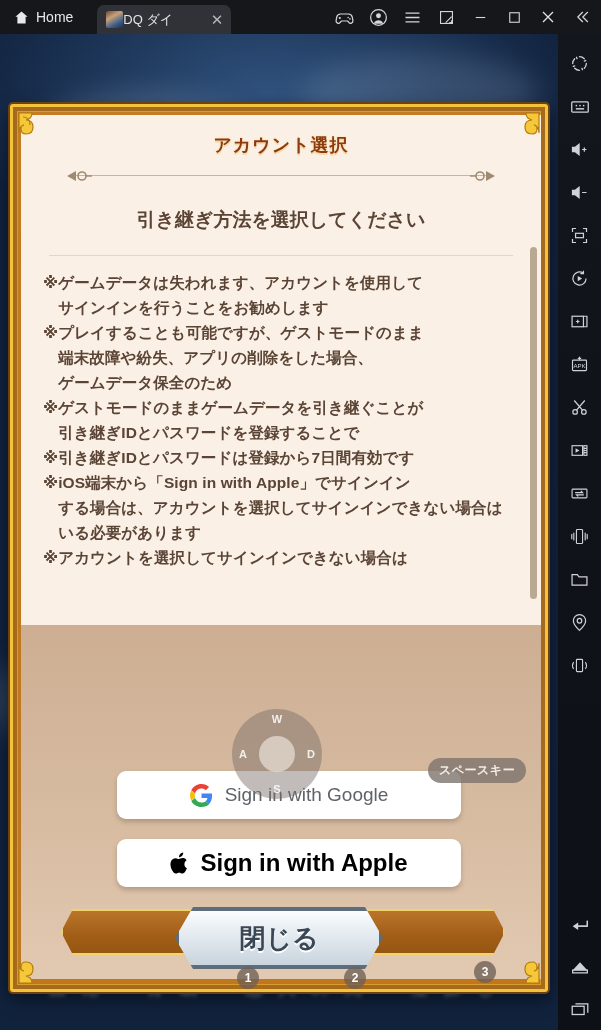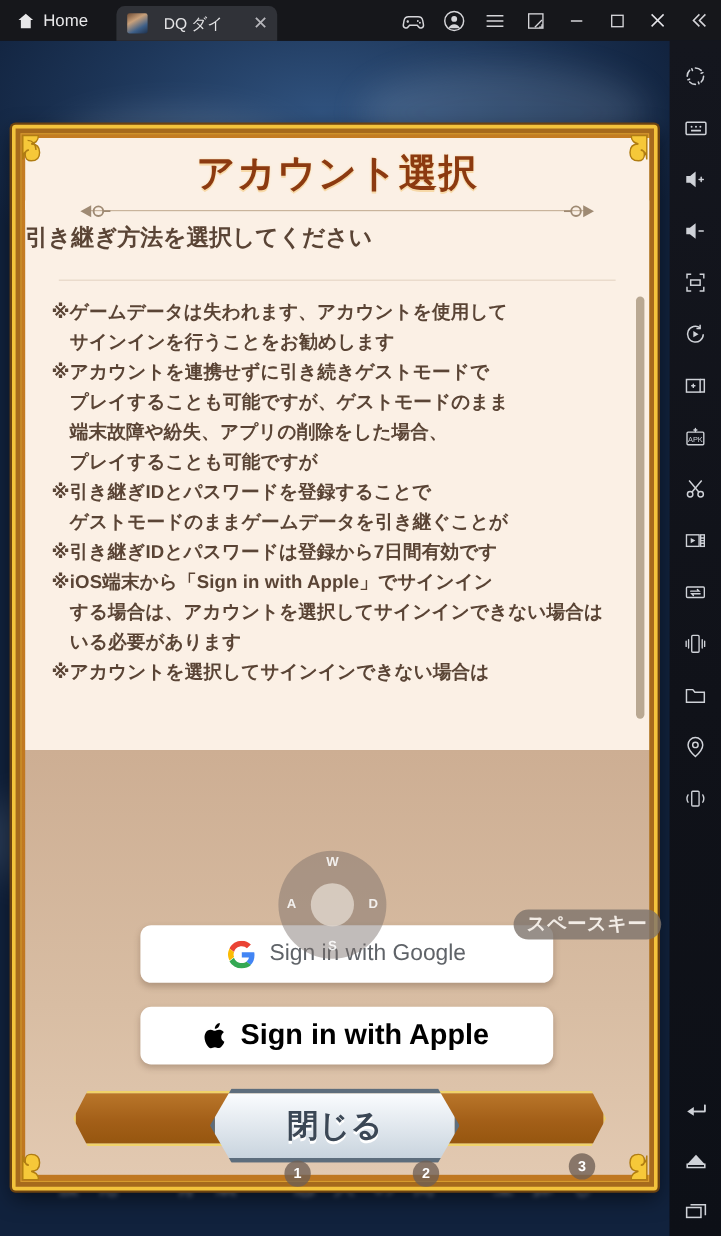--- a/index.html
+++ b/index.html
@@ -9,21 +9,21 @@
   #root { position:relative; width:601px; height:1030px; overflow:hidden; }
 
   
   .titlebar { position:absolute; left:0; top:0; width:601px; height:34px;
     background:#16171b; display:flex; align-items:flex-end; }
   .home-btn { display:flex; align-items:center; gap:7px; height:34px;
     padding:0 16px 0 14px; color:#e8e8ea; font-size:14px; }
   .home-ico { width:15px; height:15px; display:block; }
   .tab { position:relative; margin-left:8px; width:134px; height:29px;
     background:#303238; border-radius:7px 7px 0 0; display:flex; align-items:center;
-    padding:0 6px 0 9px; gap:13px; }
+    padding:0 6px 0 9px; gap:0; }
   .tab-fav { width:17px; height:17px; border-radius:2px; flex:0 0 auto;
     background:linear-gradient(150deg,#6d4a33 0%,#c8a07a 35%,#3d5f88 70%,#1d2f4a 100%); }
   .tab-label { color:#e4e4e6; font-size:13px; flex:1 1 auto; white-space:nowrap; }
   .tab-close { color:#b6b6bb; font-size:15px; line-height:1; padding:0 2px; }
 
   .tbicons { margin-left:auto; display:flex; align-items:center; height:34px;
     gap:0px; padding-right:2px; }
   .tbi { width:34px; height:34px; display:flex; align-items:center; justify-content:center; }
   .tbi svg { display:block; }
 
@@ -63,36 +63,36 @@
   .orn { position:absolute; width:34px; height:34px; z-index:9; }
   .orn svg{display:block;}
   .orn.tl { left:4px;  top:4px; }
   .orn.tr { right:4px; top:4px;  transform:scaleX(-1); }
   .orn.bl { left:4px;  bottom:4px; transform:scaleY(-1); }
   .orn.br { right:4px; bottom:4px; transform:scale(-1,-1); }
 
   
   .dlg-head { position:absolute; left:8px; top:8px; width:520px; height:60px;
     background:#fbf0e5; display:flex; align-items:center; justify-content:center; }
-  .dlg-title { color:#8c3a10; font-size:32px; font-weight:700; letter-spacing:1px;
+  .dlg-title { color:#8c3a10; font-size:18px; font-weight:700; letter-spacing:1px;
     text-shadow:0 2px 0 #f7d9a8, 0 0 2px #f7d9a8; }
 
   
   .divider { position:absolute; left:8px; top:60px; width:520px; height:18px;
     background:#fbf0e5; display:flex; align-items:center; }
   .div-line { position:absolute; left:52px; right:52px; top:8px; height:1px; background:#c9b49c; }
   .div-end { position:absolute; top:0; width:46px; height:18px; }
   .div-end.l { left:44px; }
   .div-end.r { right:44px; transform:scaleX(-1); }
 
   
   .dlg-body { position:absolute; left:8px; top:78px; width:520px; height:440px;
     background:#fbf0e5; overflow:hidden; }
-  .subtitle { text-align:left; color:#5a4435; font-size:19px; font-weight:700;
-    }
+  .subtitle { text-align:center; color:#5a4435; font-size:19px; font-weight:700;
+    margin-top:22px; }
   .sub-rule { margin:22px 28px 0 28px; height:1px; background:#e5d6c6; }
   .notes { margin:14px 22px 0 22px; }
   .note { display:flex; color:#5a4435; font-size:15.5px; line-height:25px;
     font-weight:700; letter-spacing:.1px; margin-bottom:0px; }
   .note .mk { flex:0 0 auto; }
   .note .tx { flex:1 1 auto; }
   .note .tx div { white-space:nowrap; }
 
   .vscroll { position:absolute; right:4px; top:62px; width:7px; height:352px;
     background:#b9a892; border-radius:4px; }
@@ -139,21 +139,21 @@
     font-weight:700; }
   .wasd .w { left:50%; top:4px;  transform:translateX(-50%); }
   .wasd .s { left:50%; bottom:4px; transform:translateX(-50%); }
   .wasd .a { left:7px;  top:50%; transform:translateY(-50%); }
   .wasd .d { right:7px; top:50%; transform:translateY(-50%); }
 
   
   .spacekey { position:absolute; left:428px; top:758px; height:25px; padding:0 11px;
     border-radius:13px; background:rgba(125,115,108,.80);
     display:flex; align-items:center; z-index:30; }
-  .spacekey span { color:#f2ece6; font-size:16px; font-weight:700; letter-spacing:.5px; }
+  .spacekey span { color:#f2ece6; font-size:12px; font-weight:700; letter-spacing:.5px; }
 
   
   .keyhint { position:absolute; width:22px; height:22px; border-radius:50%;
     background:rgba(110,95,85,.78); display:flex; align-items:center;
     justify-content:center; color:#fff; font-size:12px; font-weight:700; z-index:31; }
   .kh1 { left:237px; top:967px; }
   .kh2 { left:344px; top:967px; }
   .kh3 { left:474px; top:961px; }
 </style>
 </head>
@@ -222,31 +222,30 @@
           <div class="note">
             <span class="mk">※</span>
             <span class="tx">
               <div>ゲームデータは失われます、アカウントを使用して</div>
               <div>サインインを行うことをお勧めします</div>
             </span>
           </div>
           <div class="note">
             <span class="mk">※</span>
             <span class="tx">
-              <div>アカウントを連携せずに引き続きゲストモードで</div>
               <div>プレイすることも可能ですが、ゲストモードのまま</div>
               <div>端末故障や紛失、アプリの削除をした場合、</div>
-              <div>プレイすることも可能ですが</div>
+              <div>ゲームデータ保全のため</div>
             </span>
           </div>
           <div class="note">
             <span class="mk">※</span>
             <span class="tx">
+              <div>ゲストモードのままゲームデータを引き継ぐことが</div>
               <div>引き継ぎIDとパスワードを登録することで</div>
-              <div>ゲストモードのままゲームデータを引き継ぐことが</div>
             </span>
           </div>
           <div class="note">
             <span class="mk">※</span>
             <span class="tx">
               <div>引き継ぎIDとパスワードは登録から7日間有効です</div>
             </span>
           </div>
           <div class="note">
             <span class="mk">※</span>

